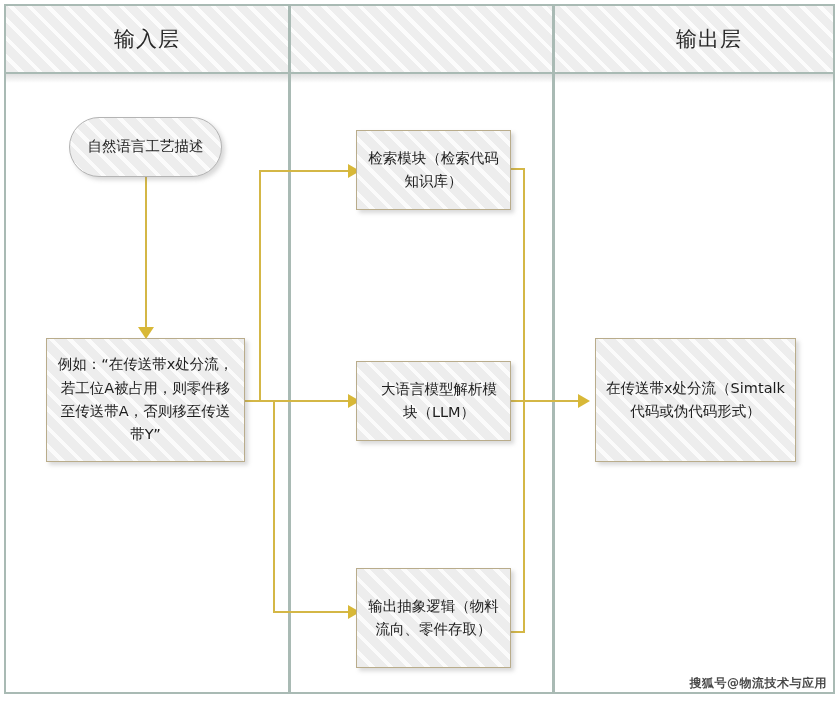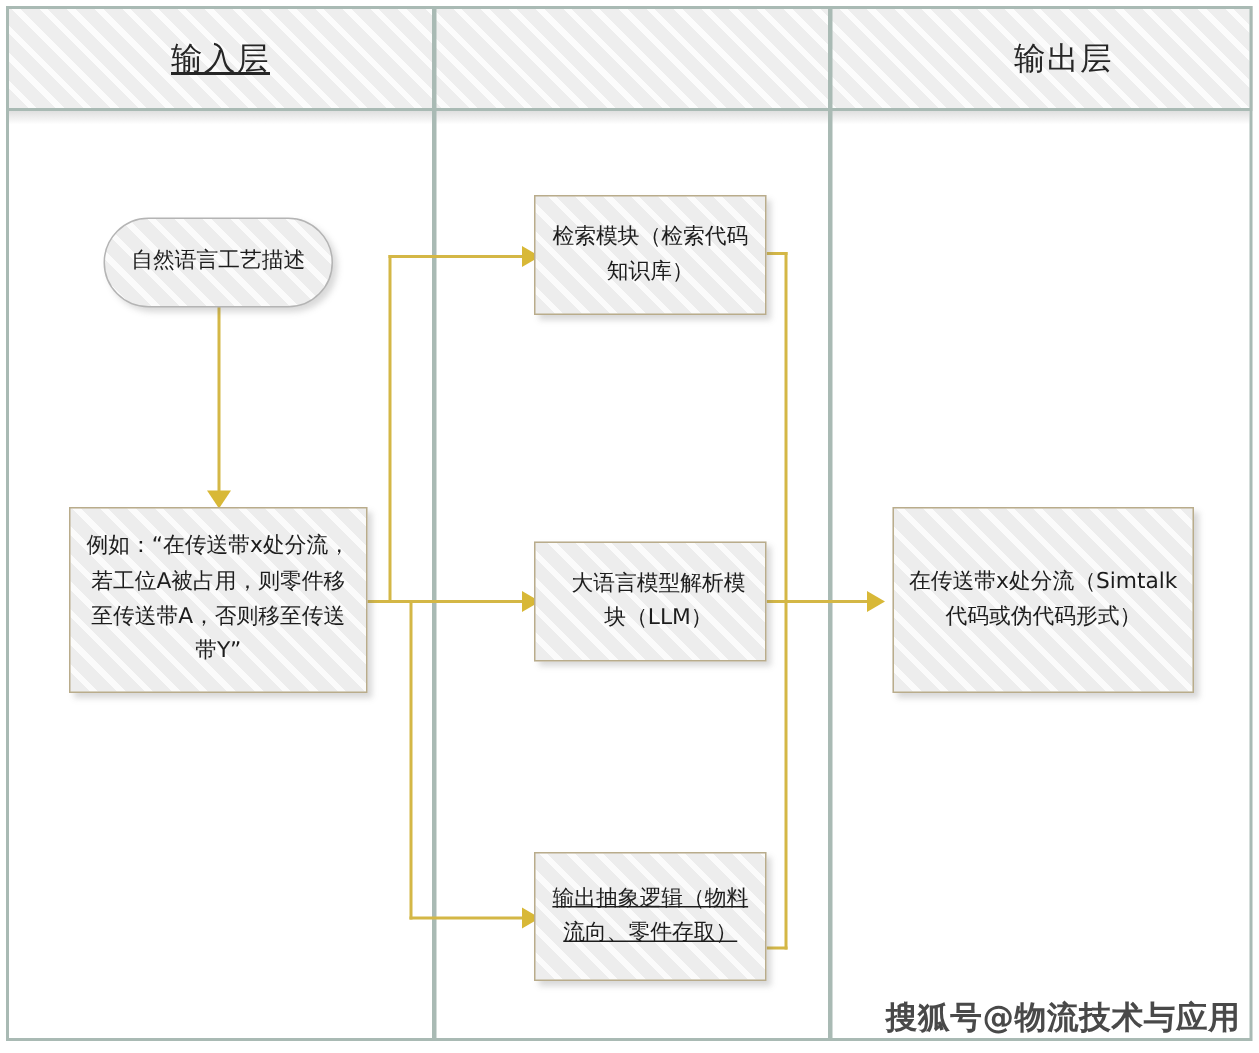--- a/index.html
+++ b/index.html
@@ -87,21 +87,20 @@
     justify-content: center;
     text-align: center;
     color: #1d1d1d;
     font-size: 14.5px;
     line-height: 1.62;
     padding: 4px 9px;
   }
   .node.pill {
     border-radius: 40px;
     border-color: #b4b4b4;
-    margin-top: 28px;
   }
   .node .txt { display: block; width: 100%; }
 
   
   .hline {
     position: absolute;
     height: 2px;
     background: #d4b746;
   }
   .vline {
@@ -122,40 +121,40 @@
     border-left: 8px solid transparent;
     border-right: 8px solid transparent;
     border-top: 12px solid #d8b837;
   }
 
   
   .watermark {
     position: absolute;
     right: 12px;
     bottom: 10px;
-    font-size: 21px;
+    font-size: 12px;
     font-weight: bold;
     color: #3a3a3a;
     letter-spacing: 0.5px;
     opacity: 0.92;
   }
 </style>
 </head>
 <body>
 
 <div id="canvas">
 
   <div class="lane-frame"></div>
   <div class="header-band"></div>
   <div class="header-shadow"></div>
 
   <div class="lane-divider" style="left:288px;"></div>
   <div class="lane-divider" style="left:552px;"></div>
 
-  <div class="lane-title" style="left:6px;  width:282px;text-decoration:underline;">输入层</div>
+  <div class="lane-title" style="left:6px;  width:282px;">输入层</div>
   <div class="lane-title" style="left:555px;width:308px;">输出层</div>
 
   <div class="vline" style="left:145px; top:176px;  height:153px;"></div>
   <div class="arrow-d" style="left:138px; top:327px;"></div>
 
   <div class="hline" style="left:244px; top:400px; width:110px;"></div>
   <div class="arrow-r" style="left:348px; top:394px;"></div>
 
   <div class="vline" style="left:259px; top:170px; height:231px;"></div>
   <div class="hline" style="left:259px; top:170px; width:97px;"></div>
@@ -183,21 +182,21 @@
   </div>
 
   <div class="node" style="left:46px; top:338px; width:199px; height:124px;">
     <span class="txt">例如：“在传送带x处分流，若工位A被占用，则零件移至传送带A，否则移至传送带Y”</span>
   </div>
 
   <div class="node" style="left:356px; top:361px; width:155px; height:80px;padding-left:20px;">
     <span class="txt">大语言模型解析模块（LLM）</span>
   </div>
 
-  <div class="node" style="left:356px; top:568px; width:155px; height:86px;text-decoration:underline;">
+  <div class="node" style="left:356px; top:568px; width:155px; height:100px;">
     <span class="txt">输出抽象逻辑（物料流向、零件存取）</span>
   </div>
 
   <div class="node" style="left:595px; top:338px; width:201px; height:124px;">
     <span class="txt">在传送带x处分流（Simtalk 代码或伪代码形式）</span>
   </div>
 
   <div class="watermark">搜狐号@物流技术与应用</div>
 
 </div>

